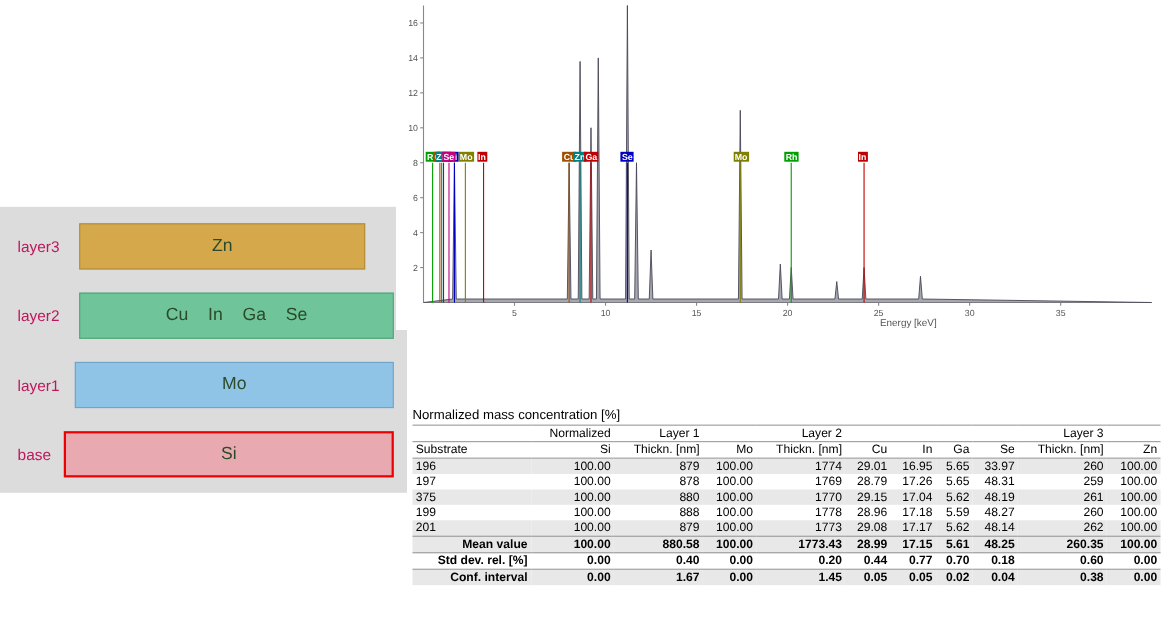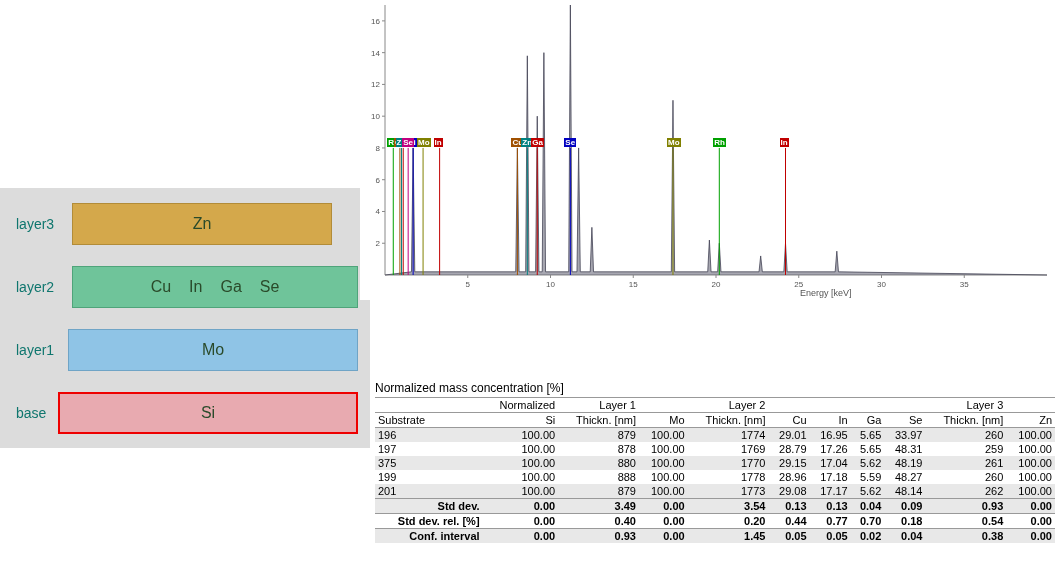--- a/index.html
+++ b/index.html
@@ -1,32 +1,32 @@
 <!DOCTYPE html>
 <html><head>
 <meta charset="utf-8">
 <style>
   * { box-sizing: border-box; margin: 0; padding: 0; }
   body { font-family: Arial, sans-serif; font-size: 12px; background: #fff; width: 1057px; height: 580px; position: relative; overflow: hidden; }
 
   .layer-stack { position: absolute; top: 188px; left: 0; width: 370px; background: #dcdcdc; padding: 0; }
   .layer-row { position: relative; height: 55px; margin: 8px 12px; display: flex; align-items: center; }
-  .layer-label { font-size: 14px; color: #0f766e; width: 60px; padding-left: 4px; }
+  .layer-label { font-size: 14px; color: #be185d; width: 60px; padding-left: 4px; }
   .layer-bar { height: 42px; display: flex; align-items: center; justify-content: center; gap: 18px; flex: 1; font-size: 16px; color: #2a4a2a; }
   .layer3-bar { background: #d4a84b; border: 1px solid #b28c38; width: 260px; flex: none; margin-right: auto; }
   .layer2-bar { background: #6fc49a; border: 1px solid #4fa47a; }
   .layer1-bar { background: #8fc4e6; border: 1px solid #6fa4c6; width: 290px; flex: none; margin-right: auto; }
   .base-bar  { background: #e8aab0; border: 2px solid #e00; width: 300px; flex: none; margin-right: auto; }
 
   .chart-area { position: absolute; top: 0; left: 360px; width: 697px; height: 300px; background: #fff; }
   .chart-svg { display: block; }
   .xlabel { position: absolute; bottom: 2px; left: 440px; font-size: 9px; color: #555; margin-top: 40px; }
 
   .table-area { position: absolute; top: 370px; left: 375px; width: 680px; font-size: 11px; }
-  .table-title { font-size: 12px; margin-bottom: 2px; margin-top: 11px; }
+  .table-title { font-size: 12px; margin-bottom: 2px; }
   table { border-collapse: collapse; width: 100%; }
   th, td { padding: 1px 3px; text-align: right; white-space: nowrap; }
   th { font-weight: normal; }
   .row-head { text-align: left; }
   .hdr1 th { border-top: 1px solid #999; border-bottom: 1px solid #999; }
   .hdr2 th { border-bottom: 1px solid #999; }
   tbody tr:nth-child(odd) { background: #e8e8e8; }
   tbody tr:nth-child(even) { background: #fff; }
   .stats { font-weight: bold; border-top: 1px solid #999; }
   .stats td:first-child { text-align: right; }
@@ -230,49 +230,49 @@
           <td>29.08</td>
           <td>17.17</td>
           <td>5.62</td>
           <td>48.14</td>
           <td>262</td>
           <td>100.00</td>
         </tr>
       </tbody>
     <tbody id="tstats">
         <tr class="stats">
-          <td>Std dev.</td>
-          <td>0.00</td>
-          <td>3.49</td>
-          <td>0.00</td>
-          <td>3.54</td>
-          <td>0.13</td>
-          <td>0.13</td>
-          <td>0.04</td>
-          <td>0.09</td>
-          <td>0.93</td>
-          <td>0.00</td>
+          <td>Mean value</td>
+          <td>100.00</td>
+          <td>880.58</td>
+          <td>100.00</td>
+          <td>1773.43</td>
+          <td>28.99</td>
+          <td>17.15</td>
+          <td>5.61</td>
+          <td>48.25</td>
+          <td>260.35</td>
+          <td>100.00</td>
         </tr>
         <tr class="stats">
           <td>Std dev. rel. [%]</td>
           <td>0.00</td>
           <td>0.40</td>
           <td>0.00</td>
           <td>0.20</td>
           <td>0.44</td>
           <td>0.77</td>
           <td>0.70</td>
           <td>0.18</td>
-          <td>0.54</td>
+          <td>0.60</td>
           <td>0.00</td>
         </tr>
         <tr class="stats">
           <td>Conf. interval</td>
           <td>0.00</td>
-          <td>0.93</td>
+          <td>1.67</td>
           <td>0.00</td>
           <td>1.45</td>
           <td>0.05</td>
           <td>0.05</td>
           <td>0.02</td>
           <td>0.04</td>
           <td>0.38</td>
           <td>0.00</td>
         </tr>
       </tbody>

